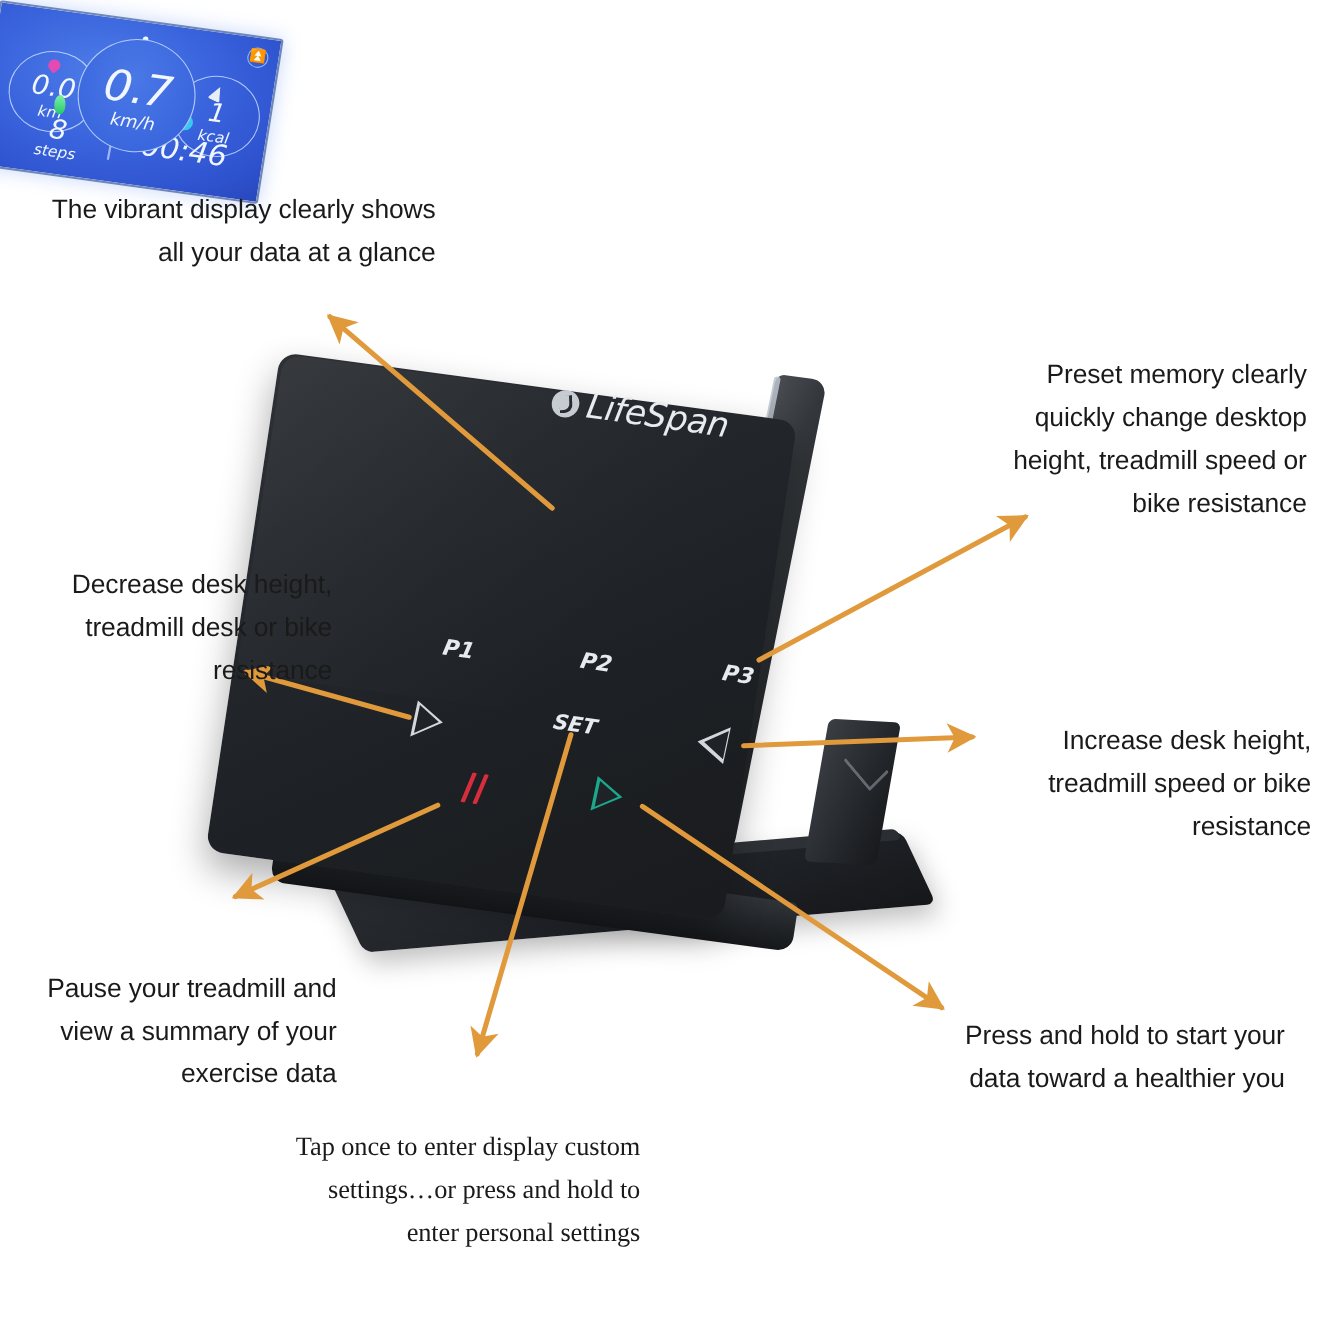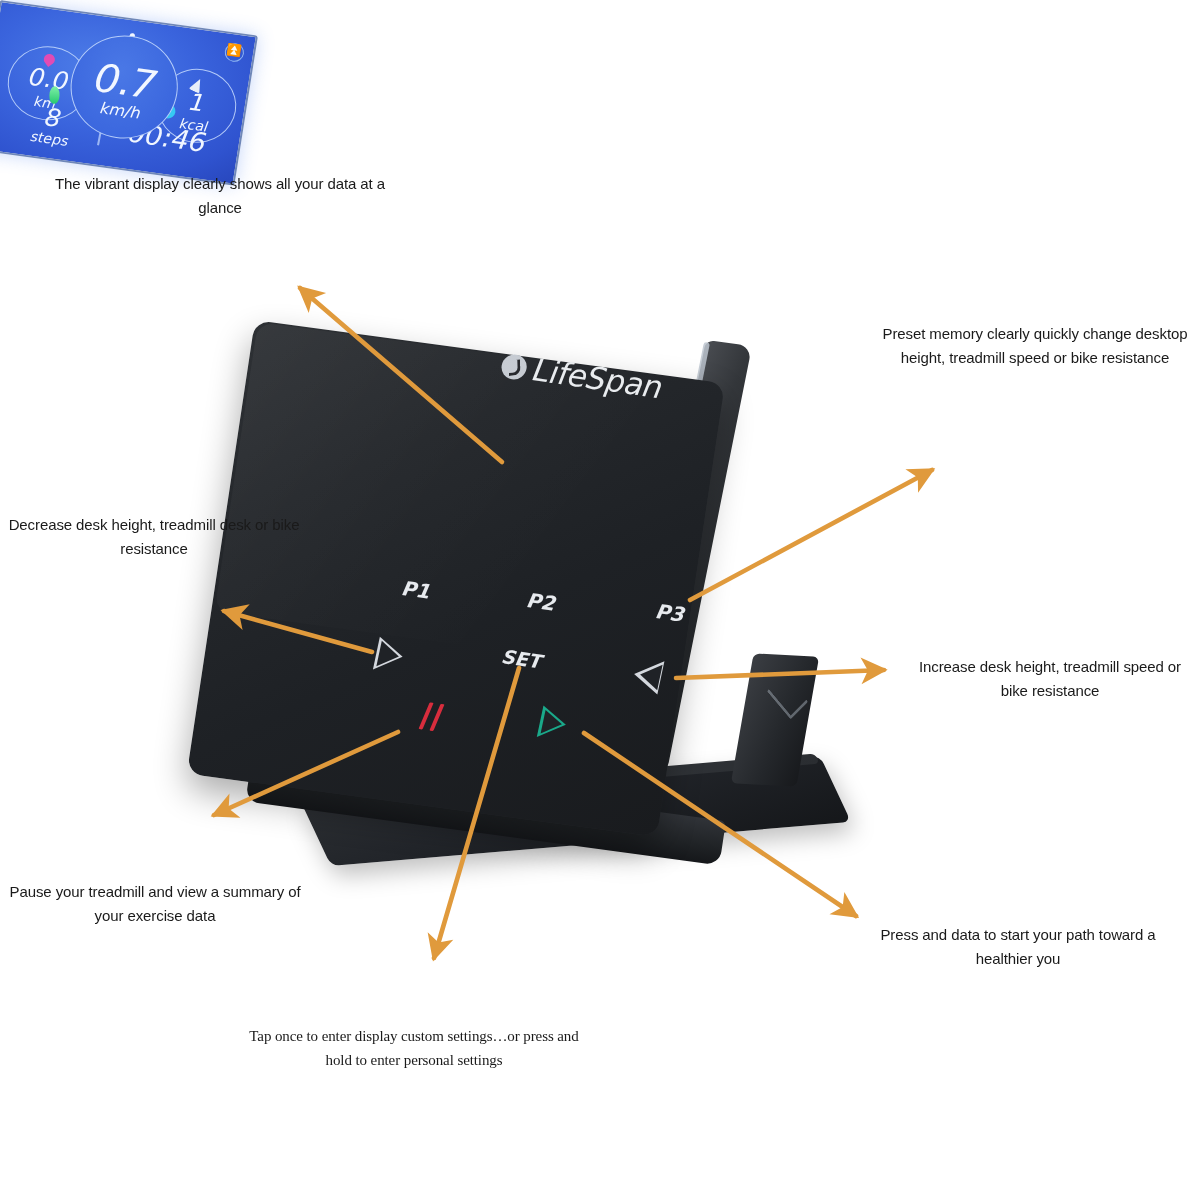--- a/index.html
+++ b/index.html
@@ -15,23 +15,23 @@
     width: 1200px;
     height: 1200px;
     background: #ffffff;
     overflow: hidden;
   }
 
   
   .annot {
     position: absolute;
     color: #1a1a1a;
-    font-size: 15px;
+    font-size: 24px;
     line-height: 1.62;
-    text-align: center;
+    text-align: right;
     font-family: "Liberation Sans", sans-serif;
     font-weight: 400;
     letter-spacing: -0.1px;
   }
 
   
   #arrows {
     position: absolute;
     left: 0; top: 0;
     width: 1200px; height: 1200px;
@@ -485,15 +485,15 @@
   <div class="annot" style="left:882px; top:322px; width:306px;">Preset memory clearly quickly change desktop height, treadmill speed or bike resistance</div>
 
   <div class="annot" style="left:6px; top:513px; width:296px;">Decrease desk height, treadmill desk or bike resistance</div>
 
   <div class="annot" style="left:908px; top:626px; width:284px;margin-top:29px;">Increase desk height, treadmill speed or bike resistance</div>
 
   <div class="annot" style="left:4px; top:835px; width:302px;margin-top:45px;">Pause your treadmill and view a summary of your exercise data</div>
 
   <div class="annot" style="left:246px; top:1024px; width:336px;font-family:Liberation Serif, serif;">Tap once to enter display custom settings…or press and hold to enter personal settings</div>
 
-  <div class="annot" style="left:868px; top:923px; width:300px;">Press and data to start your path toward a healthier you</div>
+  <div class="annot" style="left:868px; top:923px; width:300px;">Press and hold to start your data toward a healthier you</div>
 
 </div>
 
 </body></html>

